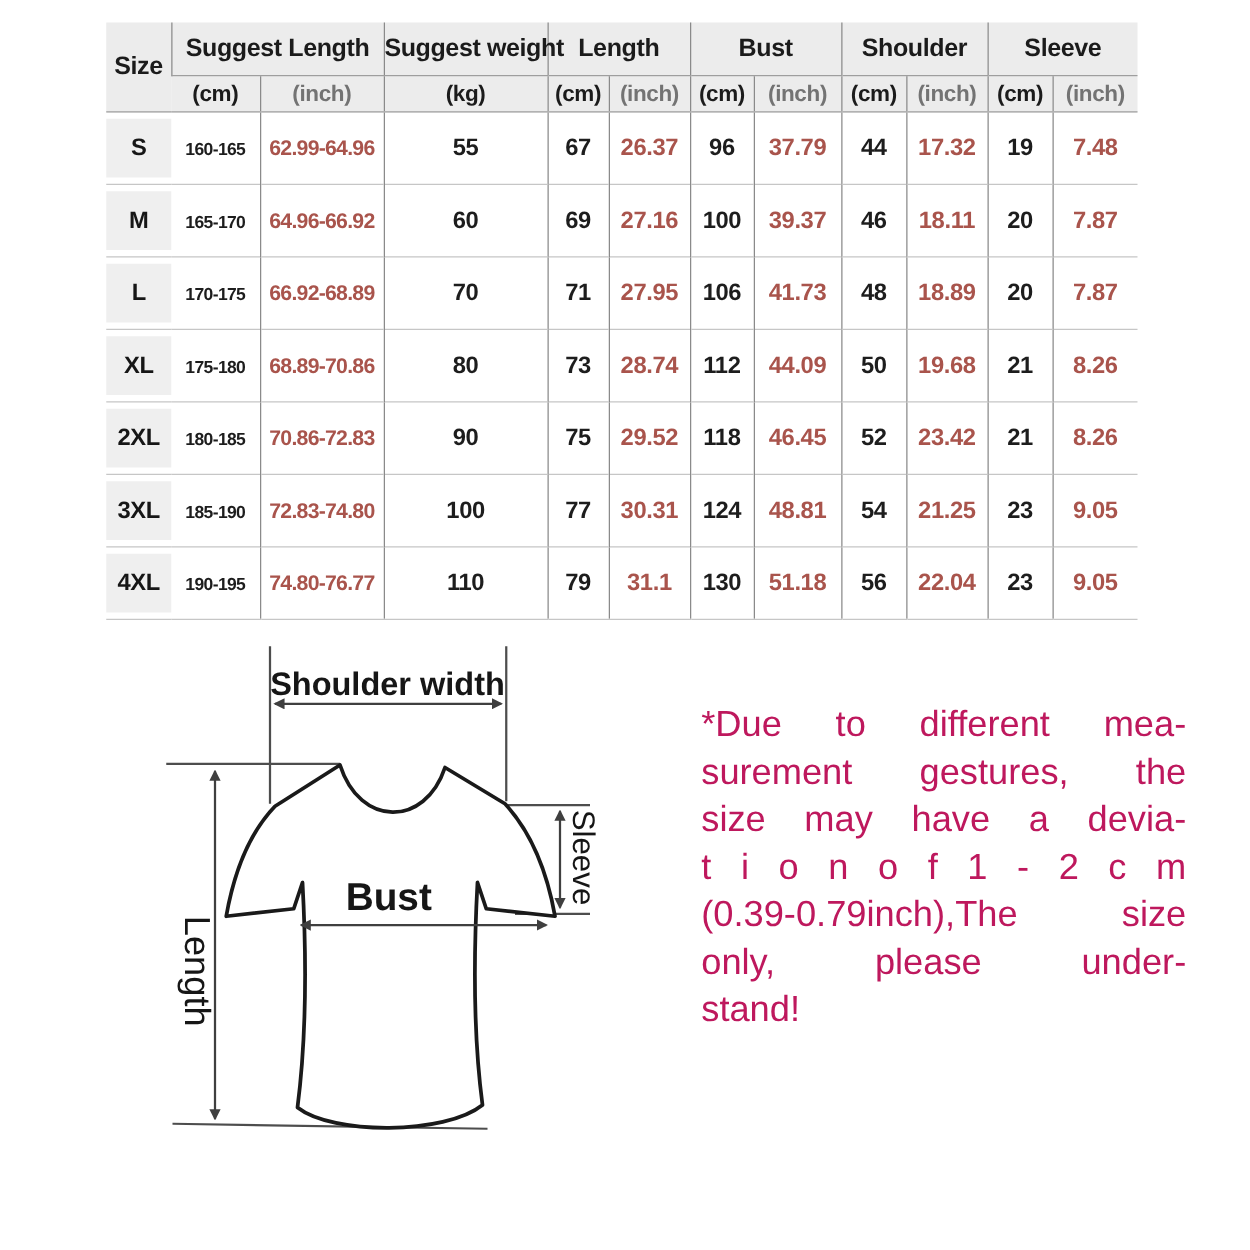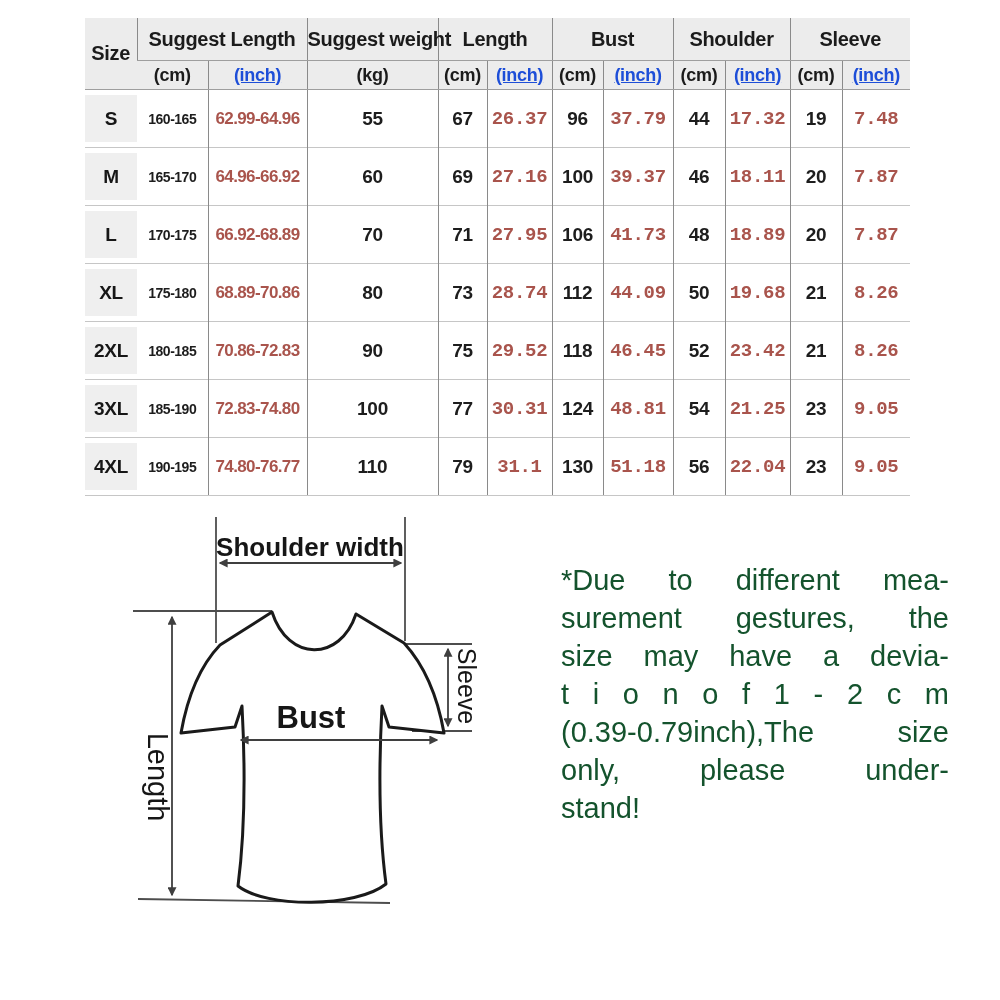--- a/index.html
+++ b/index.html
@@ -15,41 +15,41 @@
   .size-table th,.size-table td{
     padding:0;text-align:center;vertical-align:middle;white-space:nowrap;
   }
   thead th{
     background:#ececec;font-weight:700;font-size:20px;letter-spacing:-0.3px;
     color:#1b1b1b;border-bottom:1.5px solid #9e9e9e;
   }
   thead th + th{border-left:1.5px solid #8a8a8a;}
   thead tr.units th{font-size:18px;height:28px;}
   thead tr:first-child th{height:42px;}
-  th.unit-inch{color:#1d4ed8;text-decoration:underline;}
+  th.unit-inch{color:#737373;}
   tbody td{font-size:19px;font-weight:600;border-top:1.5px solid #c6c6c6;height:57px;letter-spacing:-0.3px;}
   tbody tr:first-child td{border-top:1.5px solid #9e9e9e;}
   tbody tr:last-child td{border-bottom:1.5px solid #c6c6c6;}
   tbody td:nth-child(n+3){border-left:1.5px solid #8a8a8a;}
-  td.c-inch{color:#a9544c;font-family:Liberation Mono, monospace;}
+  td.c-inch{color:#a9544c;}
   td.c-hcm{font-size:14px;letter-spacing:-0.5px;margin-top:35px;}
   td.c-hinch{font-size:17px;letter-spacing:-0.6px;color:#a9544c;}
   td.c-size{padding:0;}
   .chip{
     margin:5px 0;height:47px;background:#efefef;
     display:flex;align-items:center;justify-content:center;
     font-weight:700;font-size:19px;color:#161616;
   }
   
   .diagram{position:absolute;left:100px;top:500px;}
   .diagram text{font-family:"Liberation Sans",sans-serif;fill:#161616;}
   
   .note{
     position:absolute;left:561px;top:561px;width:388px;
-    font-size:29px;line-height:38px;color:#14532d;
+    font-size:29px;line-height:38px;color:#be185d;
   }
   .note .line{text-align:justify;text-align-last:justify;}
   .note .line:last-child{text-align:justify;text-align-last:left;}
 </style>
 </head>
 <body>
 
 <table class="size-table">
   <colgroup>
     <col style="width:52px">

